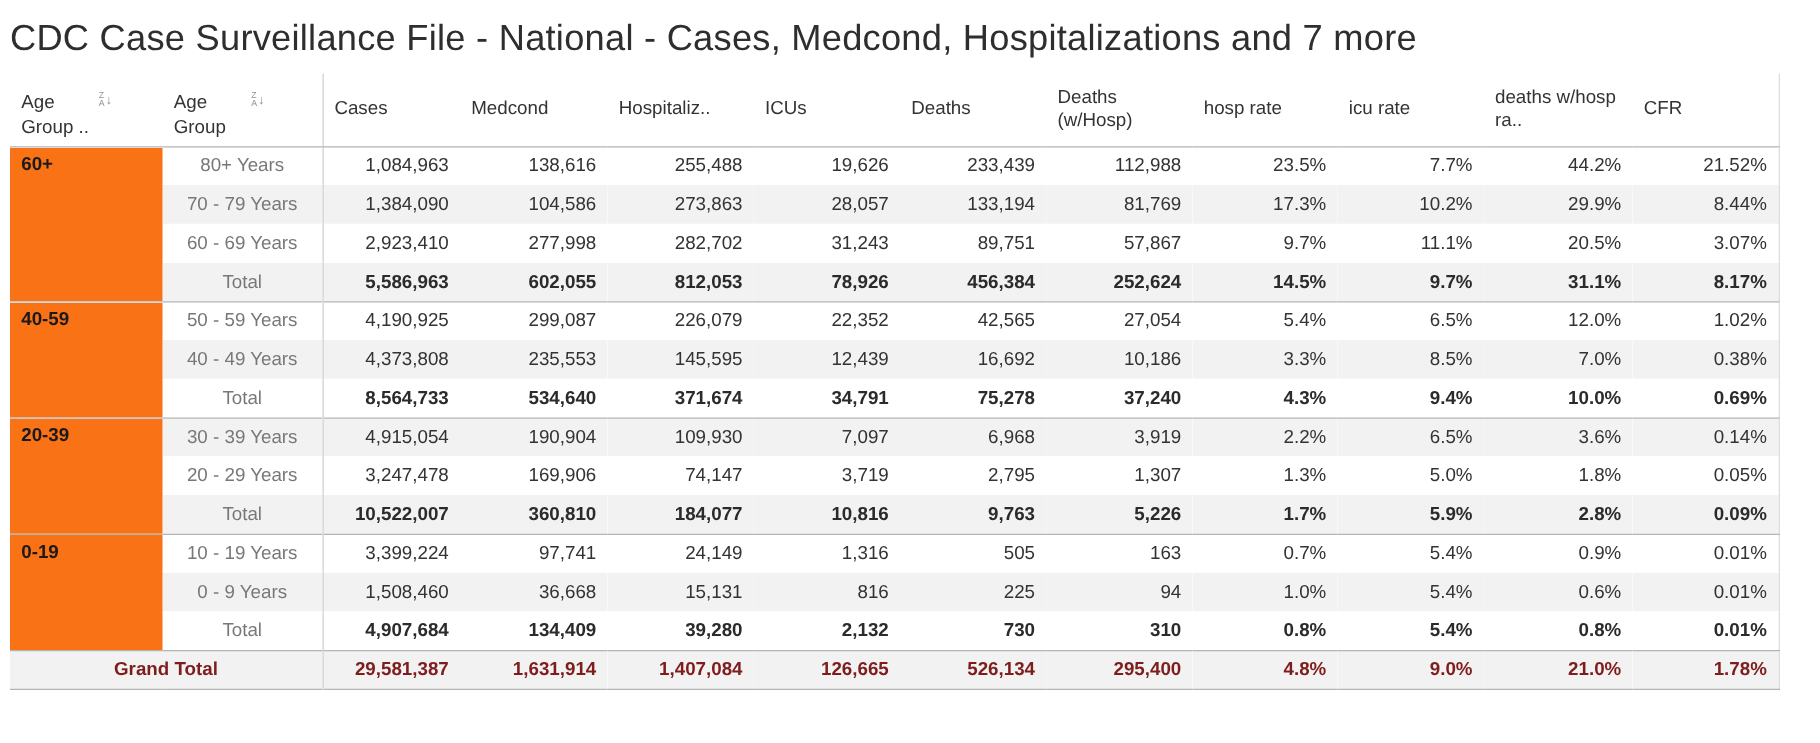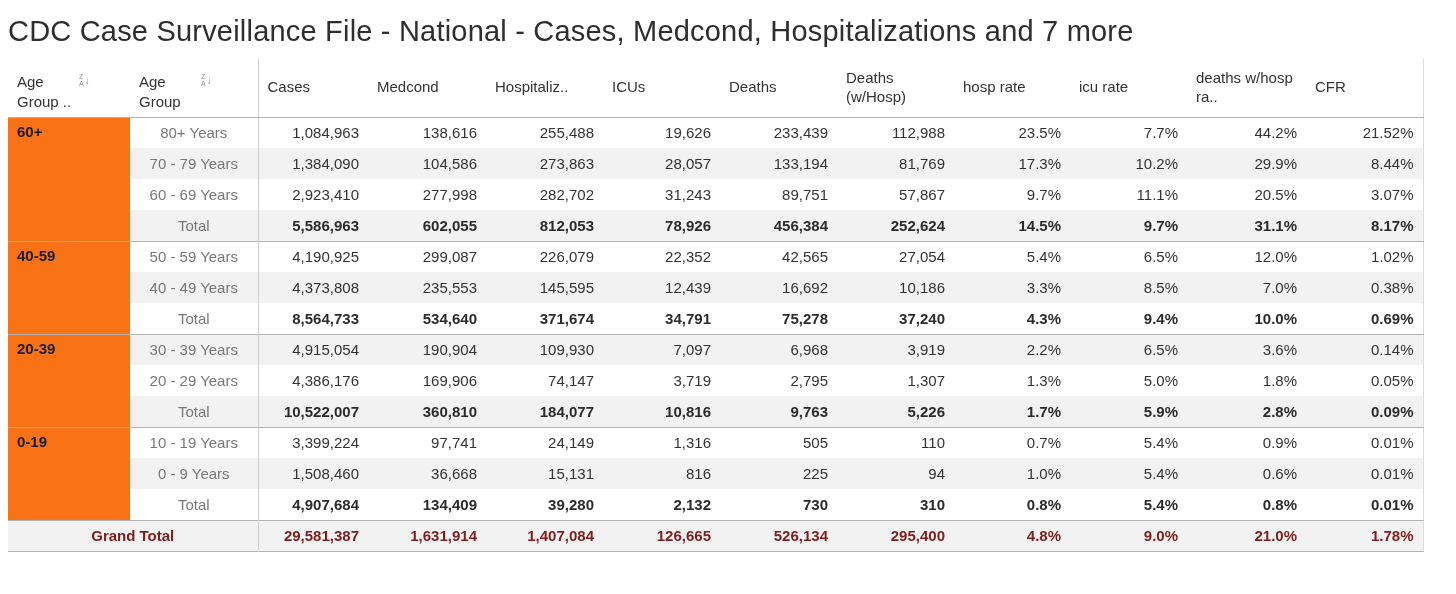--- a/index.html
+++ b/index.html
@@ -204,21 +204,21 @@
           <td class="val">7,097</td>
           <td class="val">6,968</td>
           <td class="val">3,919</td>
           <td class="val">2.2%</td>
           <td class="val">6.5%</td>
           <td class="val">3.6%</td>
           <td class="val">0.14%</td>
         </tr>
         <tr class="">
           <td class="row-label vline">20 - 29 Years</td>
-          <td class="val">4,386,176</td>
+          <td class="val">3,247,478</td>
           <td class="val">169,906</td>
           <td class="val">74,147</td>
           <td class="val">3,719</td>
           <td class="val">2,795</td>
           <td class="val">1,307</td>
           <td class="val">1.3%</td>
           <td class="val">5.0%</td>
           <td class="val">1.8%</td>
           <td class="val">0.05%</td>
         </tr>
@@ -236,21 +236,21 @@
           <td class="val">0.09%</td>
         </tr>
         <tr class="group-start">
           <td class="group-cell" rowspan="3">0-19</td>
           <td class="row-label vline">10 - 19 Years</td>
           <td class="val">3,399,224</td>
           <td class="val">97,741</td>
           <td class="val">24,149</td>
           <td class="val">1,316</td>
           <td class="val">505</td>
-          <td class="val">110</td>
+          <td class="val">163</td>
           <td class="val">0.7%</td>
           <td class="val">5.4%</td>
           <td class="val">0.9%</td>
           <td class="val">0.01%</td>
         </tr>
         <tr class="band">
           <td class="row-label vline">0 - 9 Years</td>
           <td class="val">1,508,460</td>
           <td class="val">36,668</td>
           <td class="val">15,131</td>

